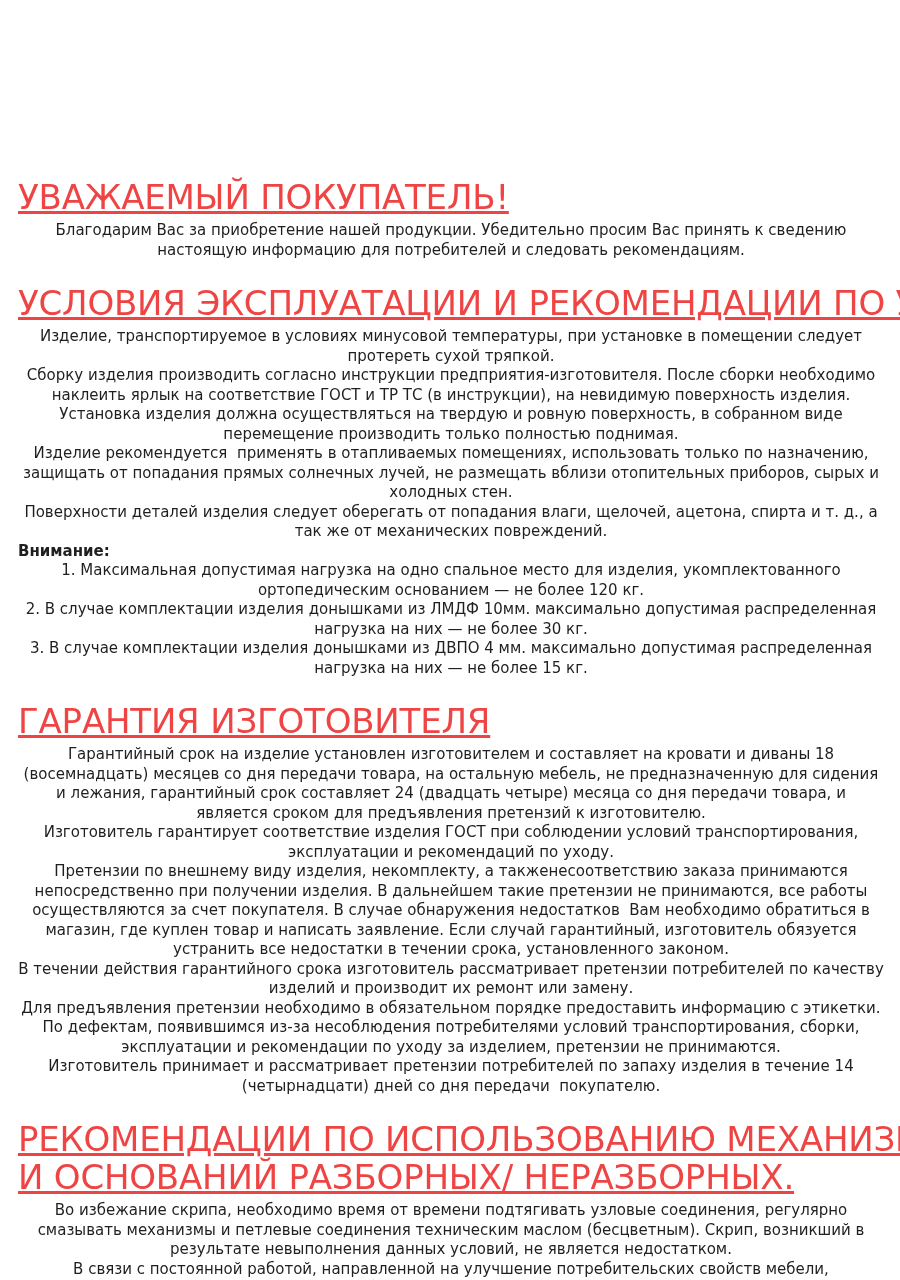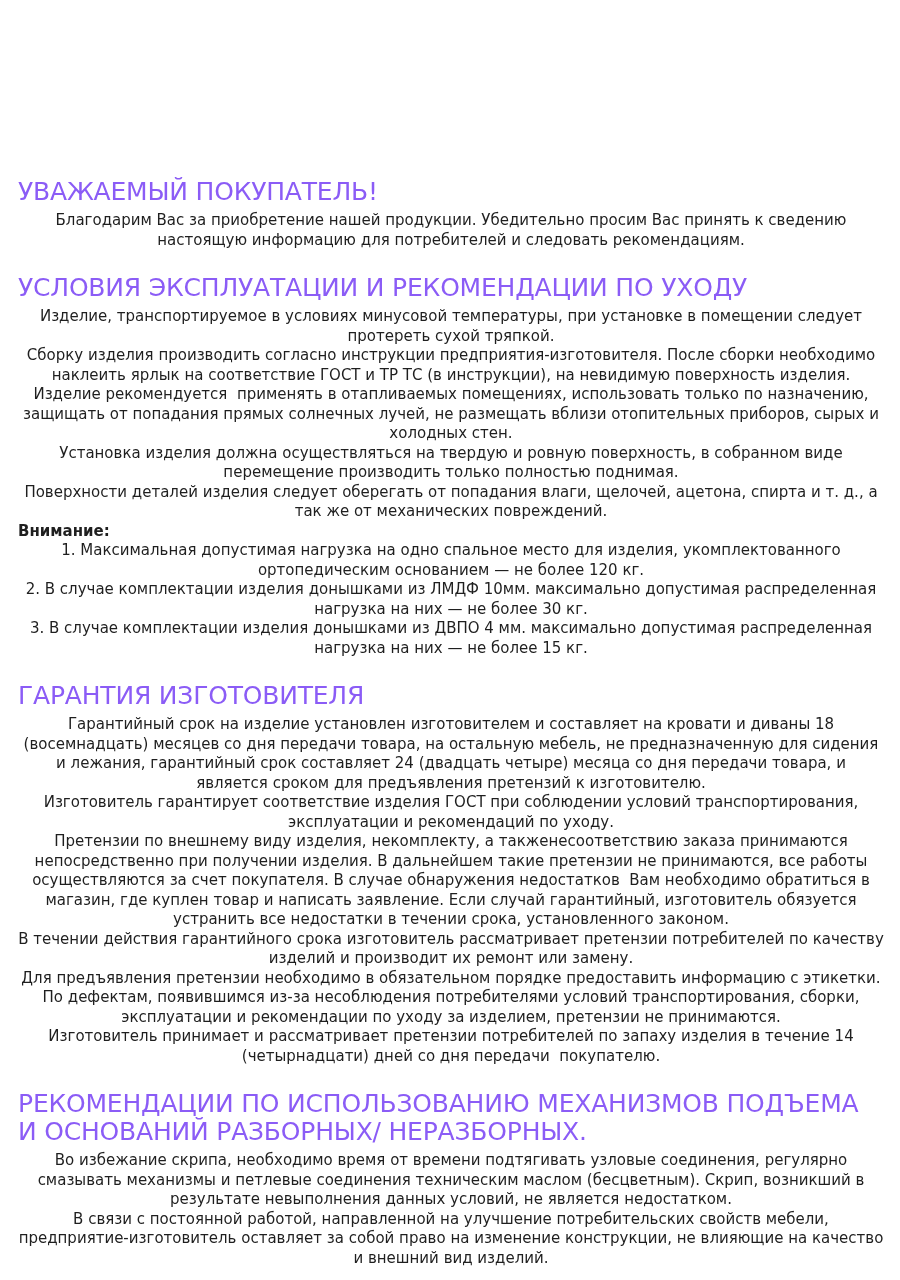--- a/index.html
+++ b/index.html
@@ -15,27 +15,28 @@
     overflow: hidden;
   }
   .page {
     box-sizing: border-box;
     width: 900px;
     height: 1280px;
     padding: 178px 16px 0 18px;
   }
   .section { margin: 0; }
   .heading {
-    font-size: 25px;
+    font-size: 34px;
     font-weight: 400;
     letter-spacing: -0.2px;
     line-height: 1.12;
     margin: 0 0 5px 0;
-    color: #8b5cf6;
+    color: #ef4444;
     white-space: nowrap;
+    text-decoration: underline;
   }
   .heading.with-top { margin-top: 24px; }
   .heading-line {
     display: block;
     white-space: nowrap;
   }
   .para {
     margin: 0;
     font-size: 15px;
     line-height: 19.5px;
@@ -56,22 +57,22 @@
 
   <div class="section">
     <h1 class="heading">УВАЖАЕМЫЙ ПОКУПАТЕЛЬ!</h1>
     <p class="para">Благодарим Вас за приобретение нашей продукции. Убедительно просим Вас принять к сведению настоящую информацию для потребителей и следовать рекомендациям.</p>
   </div>
 
   <div class="section">
     <h2 class="heading with-top">УСЛОВИЯ ЭКСПЛУАТАЦИИ И РЕКОМЕНДАЦИИ ПО УХОДУ</h2>
     <p class="para">Изделие, транспортируемое в условиях минусовой температуры, при установке в помещении следует протереть сухой тряпкой.</p>
     <p class="para">Сборку изделия производить согласно инструкции предприятия-изготовителя. После сборки необходимо наклеить ярлык на соответствие ГОСТ и ТР ТС (в инструкции), на невидимую поверхность изделия.</p>
+    <p class="para">Установка изделия должна осуществляться на твердую и ровную поверхность, в собранном виде перемещение производить только полностью поднимая.</p>
     <p class="para">Изделие рекомендуется  применять в отапливаемых помещениях, использовать только по назначению, защищать от попадания прямых солнечных лучей, не размещать вблизи отопительных приборов, сырых и холодных стен.</p>
-    <p class="para">Установка изделия должна осуществляться на твердую и ровную поверхность, в собранном виде перемещение производить только полностью поднимая.</p>
     <p class="para">Поверхности деталей изделия следует оберегать от попадания влаги, щелочей, ацетона, спирта и т. д., а так же от механических повреждений.</p>
     <p class="attention-label">Внимание:</p>
     <p class="para">1. Максимальная допустимая нагрузка на одно спальное место для изделия, укомплектованного ортопедическим основанием — не более 120 кг.</p>
     <p class="para">2. В случае комплектации изделия донышками из ЛМДФ 10мм. максимально допустимая распределенная нагрузка на них — не более 30 кг.</p>
     <p class="para">3. В случае комплектации изделия донышками из ДВПО 4 мм. максимально допустимая распределенная нагрузка на них — не более 15 кг.</p>
   </div>
 
   <div class="section">
     <h2 class="heading with-top">ГАРАНТИЯ ИЗГОТОВИТЕЛЯ</h2>
     <p class="para">Гарантийный срок на изделие установлен изготовителем и составляет на кровати и диваны 18 (восемнадцать) месяцев со дня передачи товара, на остальную мебель, не предназначенную для сидения и лежания, гарантийный срок составляет 24 (двадцать четыре) месяца со дня передачи товара, и является сроком для предъявления претензий к изготовителю.</p>

